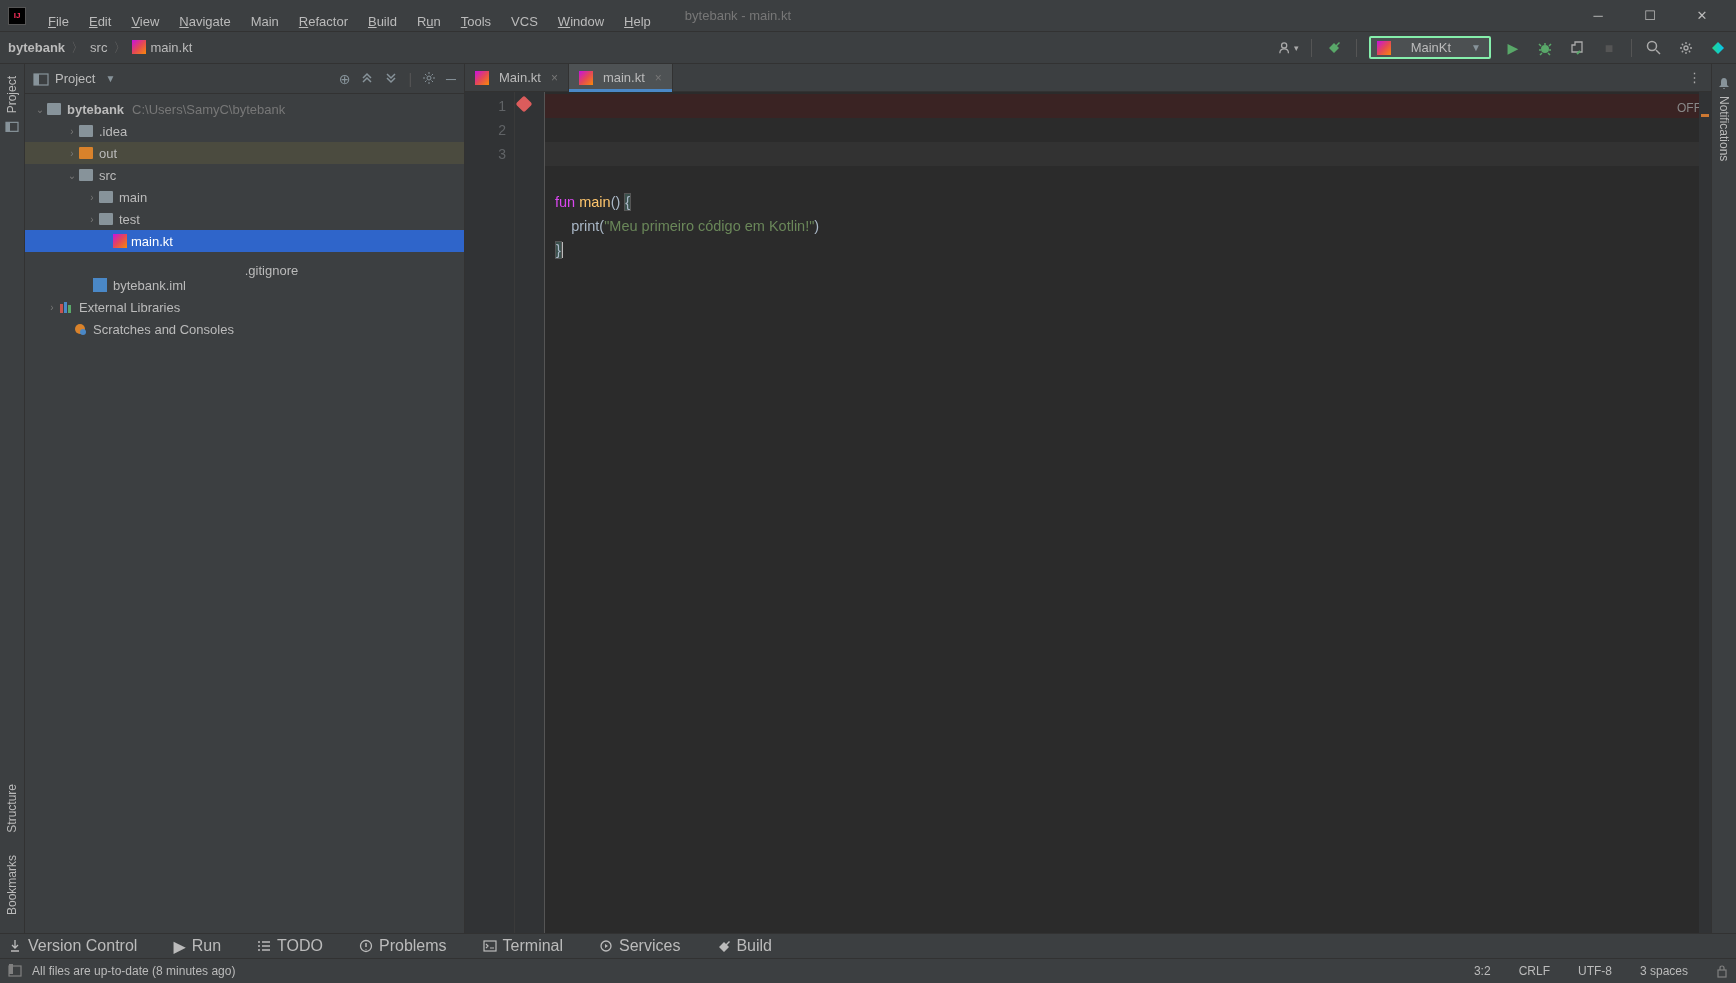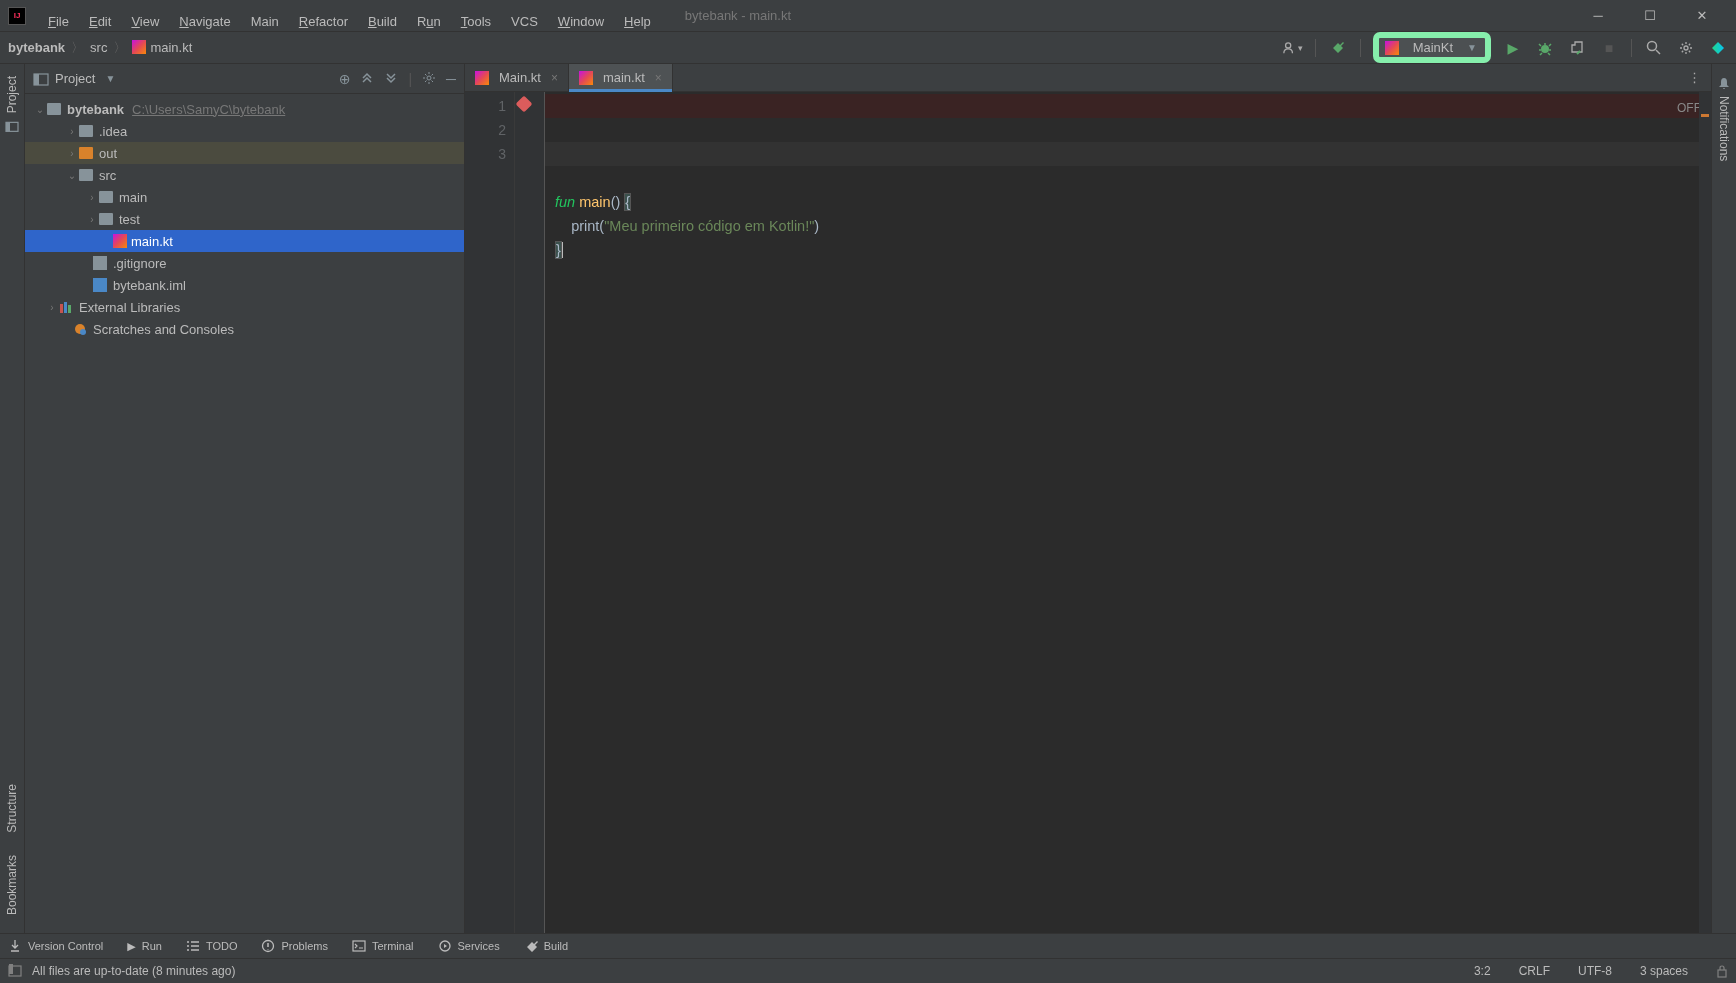--- a/index.html
+++ b/index.html
@@ -17,21 +17,21 @@
 .win-btn { width: 36px; height: 24px; display:flex; align-items:center; justify-content:center; color:#bbb; }
 
 
 .navbar { display: flex; align-items: center; height: 32px; background: #3c3f41; padding: 0 8px; border-bottom: 1px solid #323232; }
 .breadcrumb { display: flex; align-items: center; gap: 4px; }
 .crumb { color: #bbb; }
 .crumb-sep { color: #666; margin: 0 2px; }
 .kt-icon { width:14px; height:14px; background: linear-gradient(135deg,#c711e1 0%,#e44857 50%,#f88909 100%); display:inline-block; margin-right:4px; vertical-align:-2px; }
 .nav-right { margin-left: auto; display: flex; align-items: center; gap: 12px; }
 .nav-icon { width:20px; height:20px; display:flex; align-items:center; justify-content:center; color:#aaa; font-size:14px; }
-.run-config { display:flex; align-items:center; gap:10px; background:#4c5052; border:6px solid #86efac; border-radius:7px; padding:2px 8px 2px 6px; }
+.run-config { display:flex; align-items:center; gap:16px; background:#4c5052; border:2px solid #86efac; border-radius:2px; padding:2px 8px 2px 6px; }
 .play-green { color:#59a869; }
 .bug-green { color:#59a869; }
 .stop-gray { color:#555; }
 
 
 .main-layout { display:flex; height: calc(983px - 32px - 32px - 25px - 25px); }
 
 
 .left-gutter { width: 25px; background:#3c3f41; border-right:1px solid #323232; display:flex; flex-direction:column; align-items:center; padding-top:4px; }
 .gutter-tab { writing-mode: vertical-lr; transform: rotate(180deg); padding:8px 4px; color:#bbb; font-size:12px; display:flex; align-items:center; gap:6px; }
@@ -51,54 +51,54 @@
 .tree { flex:1; overflow:auto; padding:4px 0; }
 .tree-row { display:flex; align-items:center; height:22px; padding-left:8px; white-space:nowrap; }
 .tree-row.selected { background:#2f65ca; color:#fff; }
 .tree-row.highlighted { background:#4b4b3f; }
 .expander { width:14px; text-align:center; color:#777; font-size:10px; }
 .expander.blank { color:transparent; }
 .folder-icon { width:14px; height:12px; background:#87939a; margin-right:6px; border-radius:1px; }
 .folder-icon.root { background:#87939a; position:relative; }
 .folder-icon.excluded { background:#d9822b; }
 .file-icon { width:14px; height:14px; margin-right:6px; display:inline-block; }
-.dim-path { color:#777; margin-left:8px;text-decoration:underline; }
+.dim-path { color:#777; margin-left:8px; }
 
 
 .editor-area { flex:1; display:flex; flex-direction:column; background:#2b2b2b; }
 .tab-bar { display:flex; align-items:center; height:28px; background:#3c3f41; border-bottom:1px solid #323232; }
 .editor-tab { display:flex; align-items:center; gap:6px; padding:0 10px; height:100%; border-right:1px solid #323232; color:#bbb; position:relative; }
 .editor-tab.active { background:#4e5254; }
 .editor-tab.active::after { content:""; position:absolute; bottom:-1px; left:0; right:0; height:3px; background:#4a88c7; }
 .tab-close { color:#777; font-size:12px; margin-left:4px; }
 .tab-more { margin-left:auto; padding:0 10px; color:#aaa; }
 
 .editor-body { flex:1; display:flex; position:relative; }
 .gutter { width:50px; background:#313335; color:#606366; font-family:"Consolas",monospace; font-size:14px; text-align:right; padding:2px 8px 0 0; line-height:24px; border-right:1px solid #3a3a3a; }
 .bp-gutter { width:18px; background:#313335; }
 .breakpoint { width:12px; height:12px; background:#db5c5c; border-radius:50%; margin:6px auto 0; transform:rotate(45deg); border-radius:2px; }
 .fold-gutter { width:12px; background:#313335; border-right:1px solid #555; }
 .code { flex:1; padding:2px 0 0 10px; font-family:"Consolas",monospace; font-size:14.5px; line-height:24px; white-space:pre; position:relative; }
 .line1bg { position:absolute; left:0; right:0; top:2px; height:24px; background:#3a2323; z-index:0; }
 .line3bg { position:absolute; left:0; right:0; top:50px; height:24px; background:#323232; z-index:0; }
 .code-content { position:relative; z-index:1; }
-.kw { color:#22c55e;font-style:italic; }
+.kw { color:#d946ef; }
 .fn { color:#ffc66d; }
 .str { color:#6a8759; }
 .paren { color:#a9b7c6; }
 .brace-match { background:#3b514d; border:1px solid #555; }
 .cursor { border-left:1px solid #bbb; animation:blink 1s step-end infinite; }
 @keyframes blink { 50% { opacity:0; } }
 
 .code-right-overlay { position:absolute; right:10px; top:4px; color:#888; font-size:12px; }
 .err-stripe { position:absolute; right:0; top:0; width:12px; height:100%; background:#313335; }
 .err-mark { position:absolute; right:2px; width:8px; height:3px; background:#cc7832; }
 
 
-.bottom-tools { display:flex; align-items:center; height:25px; background:#3c3f41; border-top:1px solid #323232; padding:0 8px; gap:24px; font-size:11px; }
+.bottom-tools { display:flex; align-items:center; height:25px; background:#3c3f41; border-top:1px solid #323232; padding:0 8px; gap:36px; font-size:16px; }
 .tool-item { display:flex; align-items:center; gap:6px; color:#bbb; }
 
 
 .statusbar { display:flex; align-items:center; height:25px; background:#3c3f41; border-top:1px solid #323232; padding:0 8px; font-size:12px; }
 .status-right { margin-left:auto; display:flex; gap:28px; }
 .status-icon { color:#808080; margin-right:10px; }
 
 svg { display:block; }
 </style>
 </head>
@@ -281,21 +281,21 @@
       <div class="tree-row" style="padding-left:60px;">
         <span class="expander">›</span>
         <span class="folder-icon"></span>
         <span>test</span>
       </div>
       <div class="tree-row selected" style="padding-left:74px;">
         <span class="expander blank">·</span>
         <span class="kt-icon"></span>
         <span>main.kt</span>
       </div>
-      <div class="tree-row" style="padding-left:54px;">
+      <div class="tree-row" style="padding-left:54px;flex-direction:column;">
         <span class="expander blank">·</span>
         <span class="file-icon" style="background:#87939a;"></span>
         <span>.gitignore</span>
       </div>
       <div class="tree-row" style="padding-left:54px;">
         <span class="expander blank">·</span>
         <span class="file-icon" style="background:#4a88c7;"></span>
         <span>bytebank.iml</span>
       </div>
       <div class="tree-row" style="padding-left:20px;">

